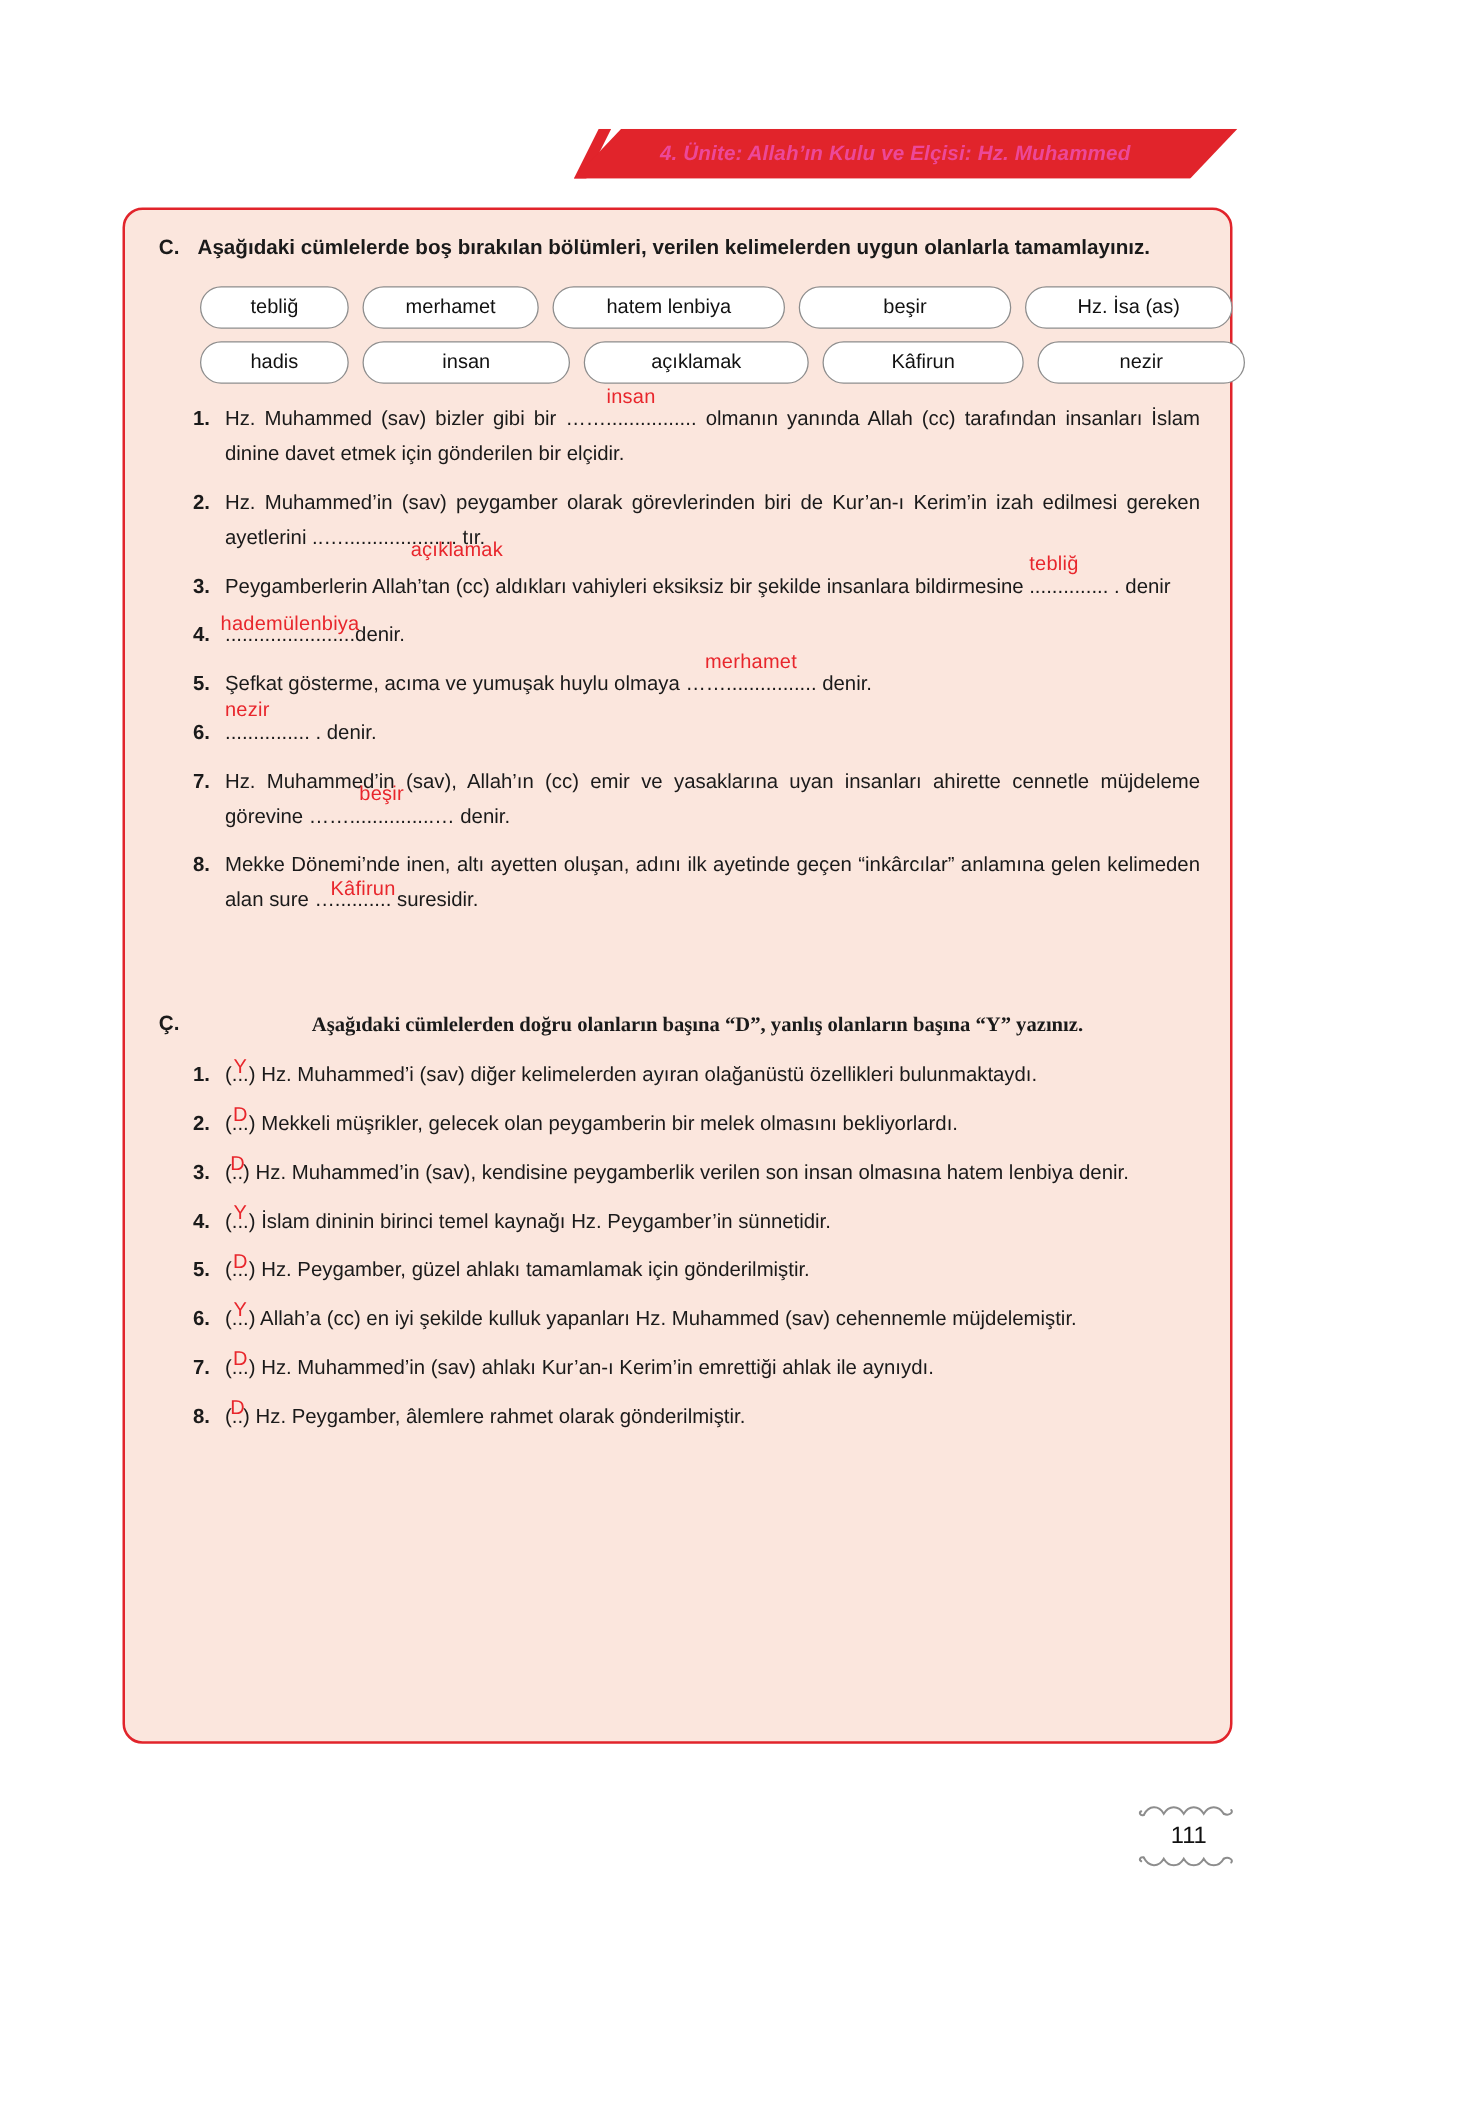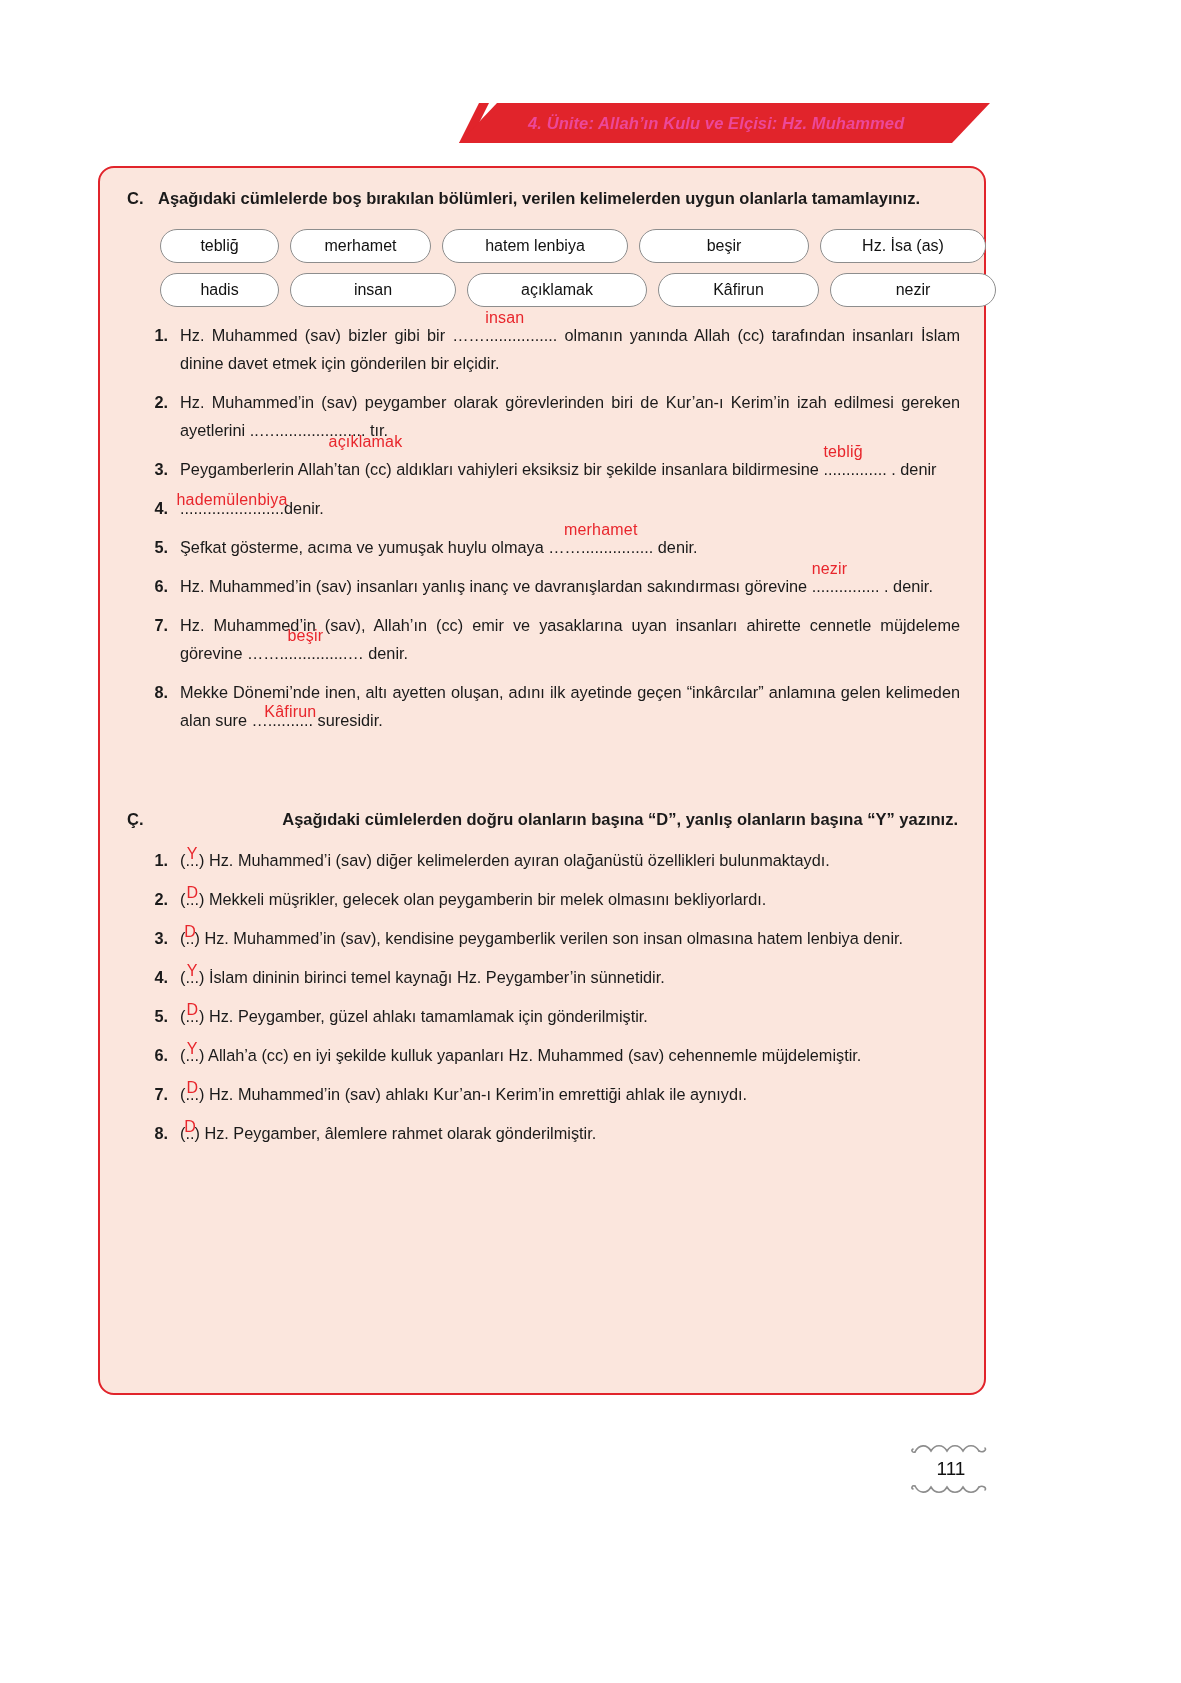--- a/index.html
+++ b/index.html
@@ -86,21 +86,21 @@
     width: 36px;
     flex: 0 0 36px;
     padding-left: 5px;
     box-sizing: border-box;
   }
   .section-head .htext {
     flex: 1;
     text-align: justify;
     padding-right: 8px;
   }
-  .section-head .htext.nojust { text-align: right; }
+  .section-head .htext.nojust { text-align: center; font-family: Liberation Serif, serif; }
 
   
   .wordbank {
     margin-top: 17px;
     padding-left: 38px;
     padding-right: 12px;
   }
   .wb-row {
     display: flex;
     gap: 11px;
@@ -269,21 +269,21 @@
         <div class="qbody"><span class="blank"><span class="ans ovl">hademülenbiya</span><span>.......................</span></span><span>denir.</span></div>
       </div>
 
       <div class="qitem">
         <div class="qnum">5.</div>
         <div class="qbody nojust"><span>Şefkat gösterme, acıma ve yumuşak huylu olmaya </span><span class="blank"><span class="ans">merhamet</span><span>……................</span></span><span> denir.</span></div>
       </div>
 
       <div class="qitem">
         <div class="qnum">6.</div>
-        <div class="qbody"><span>Hz. Muhammed’in (sav) insanları yanlış inanç ve davranışlardan sakındırması görevine </span><span class="blank"><span class="ans lft">nezir</span><span>...............</span></span><span>    . denir.</span></div>
+        <div class="qbody"><span class="blank"><span class="ans lft">nezir</span><span>...............</span></span><span>    . denir.</span></div>
       </div>
 
       <div class="qitem">
         <div class="qnum">7.</div>
         <div class="qbody"><span>Hz. Muhammed’in (sav), Allah’ın (cc) emir ve yasaklarına uyan insanları ahirette cennetle müjdeleme görevine </span><span class="blank"><span class="ans">beşir</span><span>……...............…</span></span><span> denir.</span></div>
       </div>
 
       <div class="qitem">
         <div class="qnum">8.</div>
         <div class="qbody"><span>Mekke Dönemi’nde inen, altı ayetten oluşan, adını ilk ayetinde geçen “inkârcılar” anlamına gelen kelimeden alan sure …</span><span class="blank"><span class="ans ovl">Kâfirun</span><span>..........</span></span><span> suresidir.</span></div>

